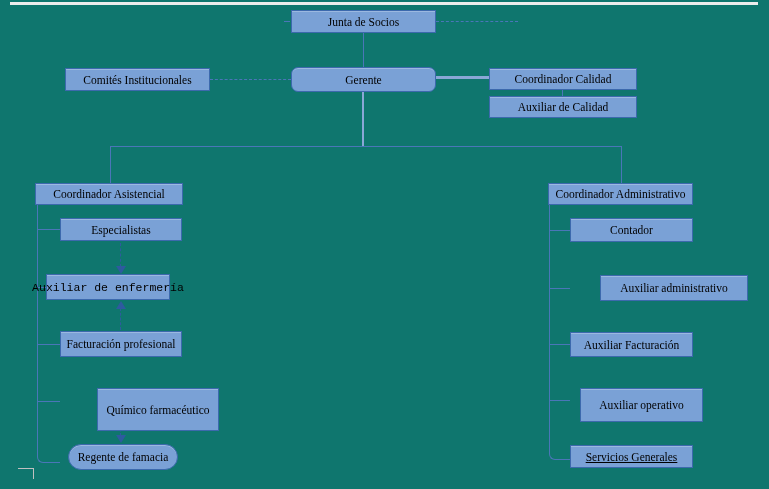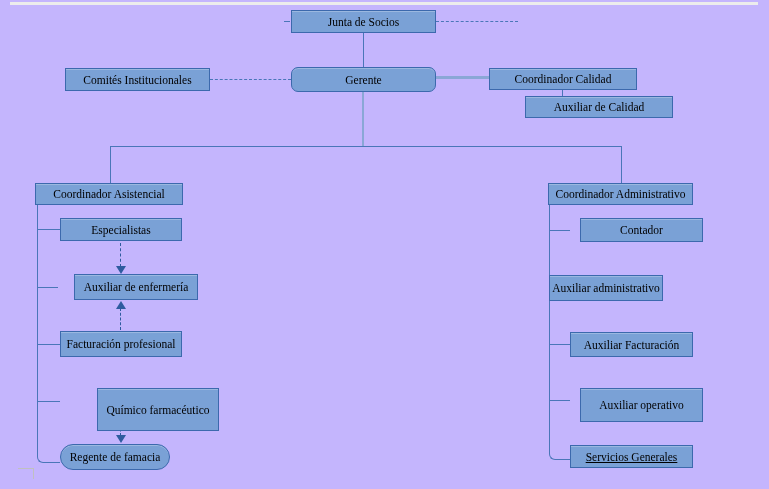--- a/index.html
+++ b/index.html
@@ -1,17 +1,17 @@
 <!DOCTYPE html>
 <html style="--box-fill: #7aa1d6; --box-border: #3c69ad; --connector: #4a76b8; --connector-light: #8aa7d6; --arrow: #2e5b9f;"><head>
 <meta charset="utf-8">
 <style>
   html,body{margin:0;padding:0;background:#fff;}
   #canvas{
-    position:relative;width:769px;height:489px;background:#c4b5fd;overflow:hidden;
+    position:relative;width:769px;height:489px;background:#0f766e;overflow:hidden;
     font-family:"Liberation Serif","DejaVu Serif",serif;
   }
   .node{
     position:absolute;
     background:var(--box-fill,#7aa1d6);
     border:1.5px solid var(--box-border,#3c69ad);
     box-sizing:border-box;
     display:flex;align-items:center;justify-content:center;
     font-size:11.5px;color:#000;white-space:nowrap;
     box-shadow:inset 0 1px 0 rgba(255,255,255,.25);
@@ -70,29 +70,29 @@
   <div class="arrow-down" style="left:116px;top:266px;"></div>
   <div class="arrow-up" style="left:116px;top:301px;"></div>
   <div class="vdash" style="left:120px;top:308px;height:22px;"></div>
   <div class="vdash" style="left:120px;top:415px;height:21px;"></div>
   <div class="arrow-down" style="left:116px;top:435px;"></div>
 
   <div class="node" style="left:291px;top:10px;width:145px;height:23px;">Junta de Socios</div>
   <div class="node" style="left:65px;top:68px;width:145px;height:23px;">Comités Institucionales</div>
   <div class="node" style="left:291px;top:67px;width:145px;height:25px;border-radius:7px;">Gerente</div>
   <div class="node" style="left:489px;top:68px;width:148px;height:22px;">Coordinador Calidad</div>
-  <div class="node" style="left:489px;top:96px;width:148px;height:22px;margin-left:36px;">Auxiliar de Calidad</div>
+  <div class="node" style="left:489px;top:96px;width:148px;height:22px;">Auxiliar de Calidad</div>
 
   <div class="node" style="left:60px;top:218px;width:122px;height:23px;">Especialistas</div>
   <div class="node" style="left:35px;top:183px;width:148px;height:22px;">Coordinador Asistencial</div>
-  <div class="node" style="left:74px;top:274px;width:124px;height:26px;">Auxiliar de enfermería</div>
+  <div class="node" style="left:46px;top:274px;width:124px;height:26px;font-family:Liberation Mono, monospace;">Auxiliar de enfermería</div>
   <div class="node" style="left:60px;top:331px;width:122px;height:26px;">Facturación profesional</div>
   <div class="node" style="left:60px;top:388px;width:122px;height:43px;margin-left:37px;">Químico farmacéutico</div>
-  <div class="node" style="left:60px;top:444px;width:110px;height:26px;border-radius:13px;">Regente de famacia</div>
+  <div class="node" style="left:68px;top:444px;width:110px;height:26px;border-radius:13px;">Regente de famacia</div>
 
   <div class="node" style="left:548px;top:183px;width:145px;height:22px;">Coordinador Administrativo</div>
-  <div class="node" style="left:570px;top:218px;width:123px;height:24px;margin-left:10px;">Contador</div>
-  <div class="node" style="left:549px;top:275px;width:114px;height:26px;">Auxiliar administrativo</div>
+  <div class="node" style="left:570px;top:218px;width:123px;height:24px;">Contador</div>
+  <div class="node" style="left:600px;top:275px;width:148px;height:26px;">Auxiliar administrativo</div>
   <div class="node" style="left:570px;top:332px;width:123px;height:25px;">Auxiliar Facturación</div>
   <div class="node" style="left:580px;top:388px;width:123px;height:34px;">Auxiliar operativo</div>
   <div class="node" style="left:570px;top:445px;width:123px;height:23px;text-decoration:underline;">Servicios Generales</div>
 
 </div>
 
 </body></html>

